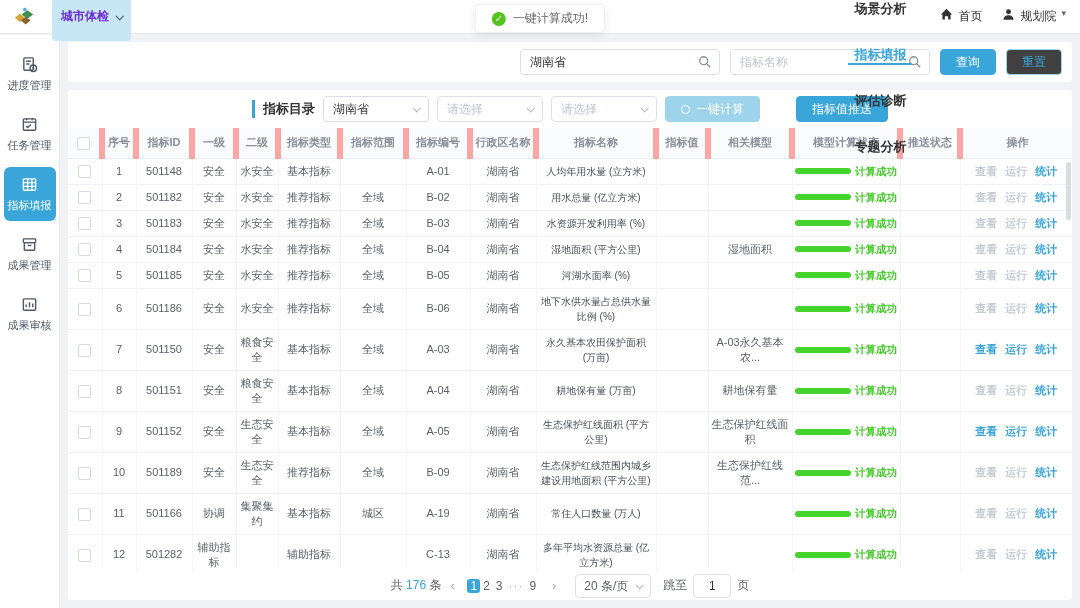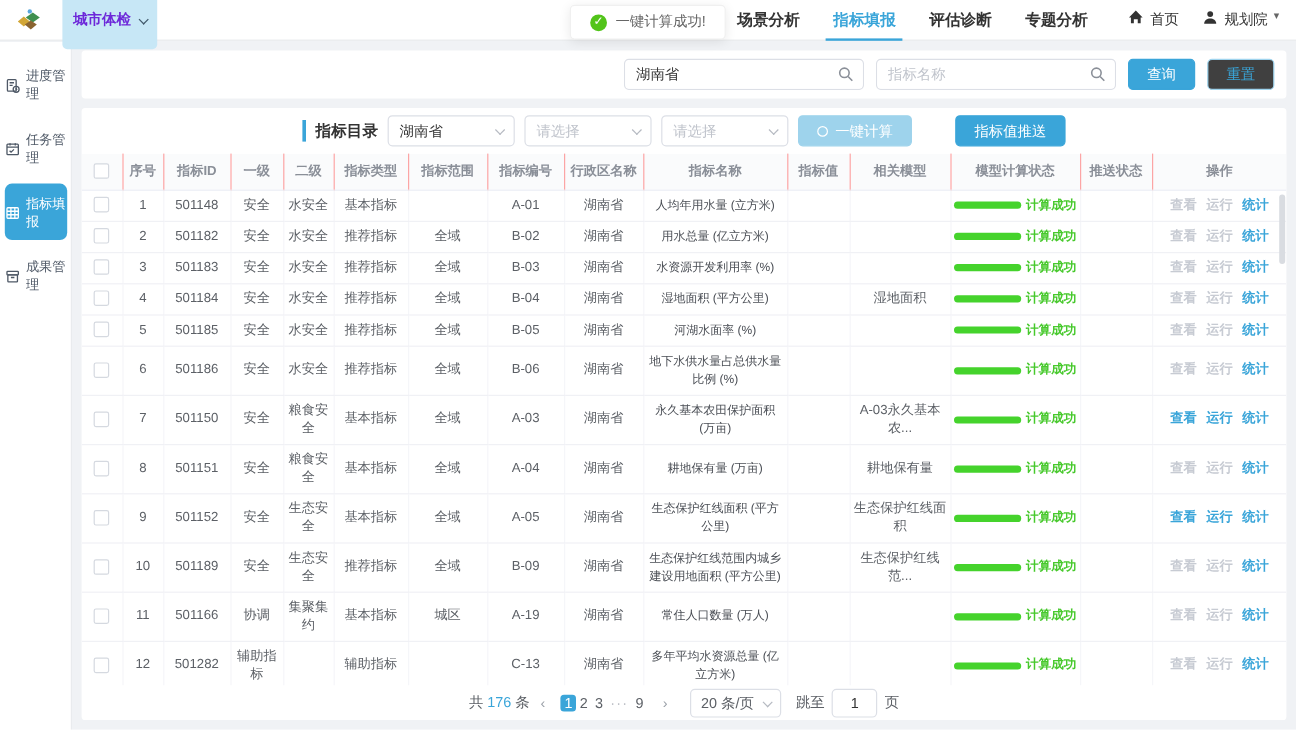--- a/index.html
+++ b/index.html
@@ -7,31 +7,31 @@
   body { font-family:"Liberation Sans","DejaVu Sans",sans-serif; background:#f0f2f5; color:#333; font-size:12px; }
 
   
   .app-header { position:relative; height:34px; background:#fff; border-bottom:1px solid #e7e9ec; display:flex; align-items:center; padding:0 14px; z-index:5; }
   .logo { width:20px; height:20px; margin-right:8px; flex:none; }
   .app-title { font-size:15px; font-weight:bold; color:#1f2329; letter-spacing:2px; white-space:nowrap; }
   .module-badge { margin-left:10px; background:#c7e7f6; border-radius:4px; padding:16px 9px; font-size:12px; font-weight:bold; color:#6d28d9; display:flex; align-items:center; gap:7px; cursor:pointer; }
   .chev { width:6px; height:6px; border-right:1.4px solid #41586a; border-bottom:1.4px solid #41586a; transform:rotate(45deg) translateY(-1px); }
   .toast { position:absolute; left:50%; top:4px; transform:translateX(-50%); background:#fff; border:1px solid #f0f0f0; box-shadow:0 2px 10px rgba(0,0,0,.09); border-radius:4px; padding:5px 16px; display:flex; align-items:center; gap:7px; color:#666; font-size:12px; white-space:nowrap; }
   .toast-check { width:14px; height:14px; background:#52c41a; border-radius:50%; color:#fff; font-size:10px; line-height:14px; text-align:center; flex:none; }
-  .top-nav { margin-left:auto; display:flex; align-items:center; height:100%; gap:28px; }
+  .top-nav { margin-left:auto; display:flex; align-items:center; height:100%; gap:28px;flex-direction:column; }
   .nav-item { font-size:13px; font-weight:bold; color:#333; height:100%; display:flex; align-items:center; position:relative; cursor:pointer; white-space:nowrap; }
   .nav-item.active { color:#3aa5d9; }
   .nav-item.active::after { content:""; position:absolute; left:-6px; right:-6px; bottom:-1px; height:2px; background:#3aa5d9; }
   .header-right { display:flex; align-items:center; gap:20px; margin-left:34px; }
   .hr-item { display:flex; align-items:flex-start; gap:5px; font-size:12px; color:#333; cursor:pointer; white-space:nowrap; }
   .caret { font-size:9px; color:#666; }
 
   
   .sidebar { position:fixed; left:0; top:35px; bottom:0; width:60px; background:#fff; border-right:1px solid #e9ebee; display:flex; flex-direction:column; align-items:center; padding-top:12px; gap:6px; z-index:4; }
-  .side-item { width:52px; padding:9px 0 8px; border-radius:6px; display:flex; flex-direction:row; align-items:center; gap:5px; color:#4e5866; font-size:11px; cursor:pointer; }
+  .side-item { width:52px; padding:9px 0 8px; border-radius:6px; display:flex; flex-direction:column; align-items:center; gap:5px; color:#4e5866; font-size:11px; cursor:pointer; }
   .side-item svg { display:block; }
   .side-item.active { background:#3aa5d9; color:#fff; }
 
   
   .main { margin-left:60px; padding:8px; height:574px; }
   .search-card { background:#fff; border-radius:3px; padding:7px 10px; display:flex; justify-content:flex-end; align-items:center; gap:10px; height:40px; }
   .input-box { position:relative; width:200px; height:26px; border:1px solid #dcdfe6; border-radius:4px; background:#fff; display:flex; align-items:center; }
   .input-box input { border:none; outline:none; width:100%; height:100%; padding:0 26px 0 9px; font-size:12px; color:#333; border-radius:4px; font-family:inherit; }
   .input-box input::placeholder { color:#c0c4cc; }
   .mag { position:absolute; right:7px; top:5px; }
@@ -45,21 +45,21 @@
   .panel-tools { margin-left:auto; display:flex; align-items:center; gap:8px; }
   .select-box { position:relative; width:106px; height:26px; border:1px solid #dcdfe6; border-radius:4px; display:flex; align-items:center; padding:0 20px 0 9px; font-size:12px; color:#333; cursor:pointer; background:#fff; white-space:nowrap; }
   .select-box .chev { border-color:#b6bac2; position:absolute; right:9px; top:9px; }
   .select-box.placeholder { color:#c0c4cc; }
   .btn-calc { background:#9ed3ec; border:1px solid #9ed3ec; color:#fff; display:flex; align-items:center; gap:6px; }
   .spin-circle { width:9px; height:9px; border:1.4px solid #fff; border-radius:50%; display:inline-block; }
   .btn-push { background:#3aa5d9; border:1px solid #3aa5d9; color:#fff;margin-left:28px; }
 
   
   table { width:100%; border-collapse:collapse; table-layout:fixed; text-align:center; }
-  thead th { background:#fafbfc; color:#8a8f98; font-weight:bold; font-size:11px; height:30px; border-bottom:1px solid #ebeef5; border-right:1px solid #fca5a5; padding:0 2px; white-space:nowrap; overflow:hidden; }
+  thead th { background:#fafbfc; color:#8a8f98; font-weight:bold; font-size:11px; height:30px; border-bottom:1px solid #ebeef5; border-right:6px solid #fca5a5; padding:0 2px; white-space:nowrap; overflow:hidden; }
   thead th:last-child, tbody td:last-child { border-right:none; }
   .tbody-wrap { height:412px; overflow:hidden; position:relative; flex:none; }
   tbody td { font-size:11px; color:#5c6066; border-bottom:1px solid #f0f1f5; border-right:1px solid #f5f6f9; padding:5px 3px; line-height:15px; word-break:break-all; }
   .cb { display:inline-block; width:13px; height:13px; border:1px solid #d5d9e0; border-radius:2px; background:#fff; vertical-align:middle; cursor:pointer; }
   .name-link { color:#4a4e55; cursor:pointer; font-size:10px; }
   .status-flex { display:flex; align-items:center; justify-content:center; gap:4px; white-space:nowrap; }
   .pbar { width:56px; height:6px; border-radius:3px; background:#45d32c; flex:none; }
   .ptext { color:#47c92c; font-size:10.5px; font-weight:bold; }
   .op { font-weight:bold; font-size:11px; margin:0 4px; cursor:pointer; white-space:nowrap; }
   .op.on { color:#3aa5d9; }
@@ -146,20 +146,27 @@
       </svg>
     <span>指标填报</span>
   </div>
   <div class="side-item">
     <svg width="17" height="17" viewBox="0 0 18 18" fill="none" stroke="currentColor" stroke-width="1.5">
         <rect x="2.5" y="3" width="13" height="4" rx="0.8"></rect>
         <rect x="3.5" y="7" width="11" height="8" rx="0.8"></rect>
         <path d="M7 10 H11"></path>
       </svg>
     <span>成果管理</span>
+  </div>
+  <div class="side-item">
+    <svg width="17" height="17" viewBox="0 0 18 18" fill="none" stroke="currentColor" stroke-width="1.5">
+        <rect x="2.5" y="3" width="13" height="12" rx="1"></rect>
+        <path d="M5.5 12 V9 M9 12 V6.5 M12.5 12 V8"></path>
+      </svg>
+    <span>成果审核</span>
   </div>
 </div>
 
 <div class="main">
 
   <div class="search-card">
     <div class="input-box">
       <input type="text" value="湖南省" style="">
       <svg class="mag" width="14" height="14" viewBox="0 0 16 16" fill="none" stroke="#8a8f98" stroke-width="1.5">
           <circle cx="6.5" cy="6.5" r="4.5"></circle>

